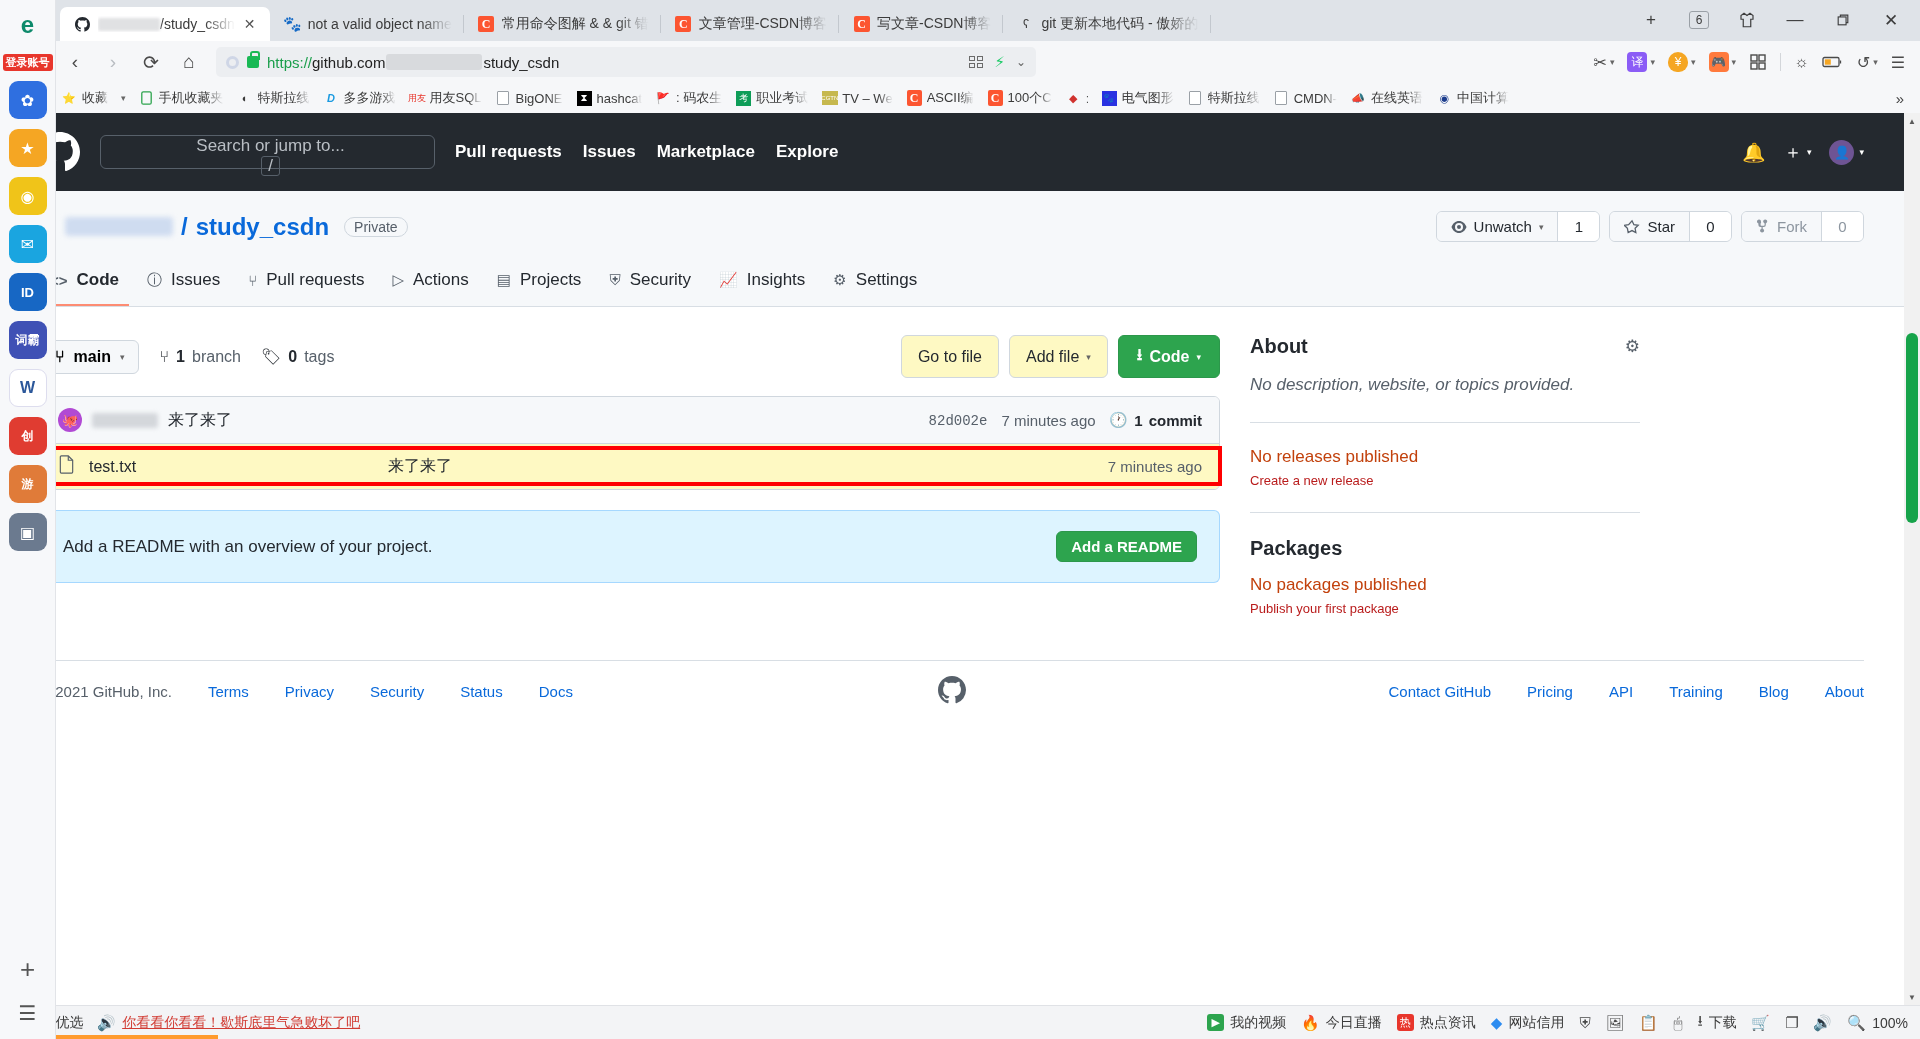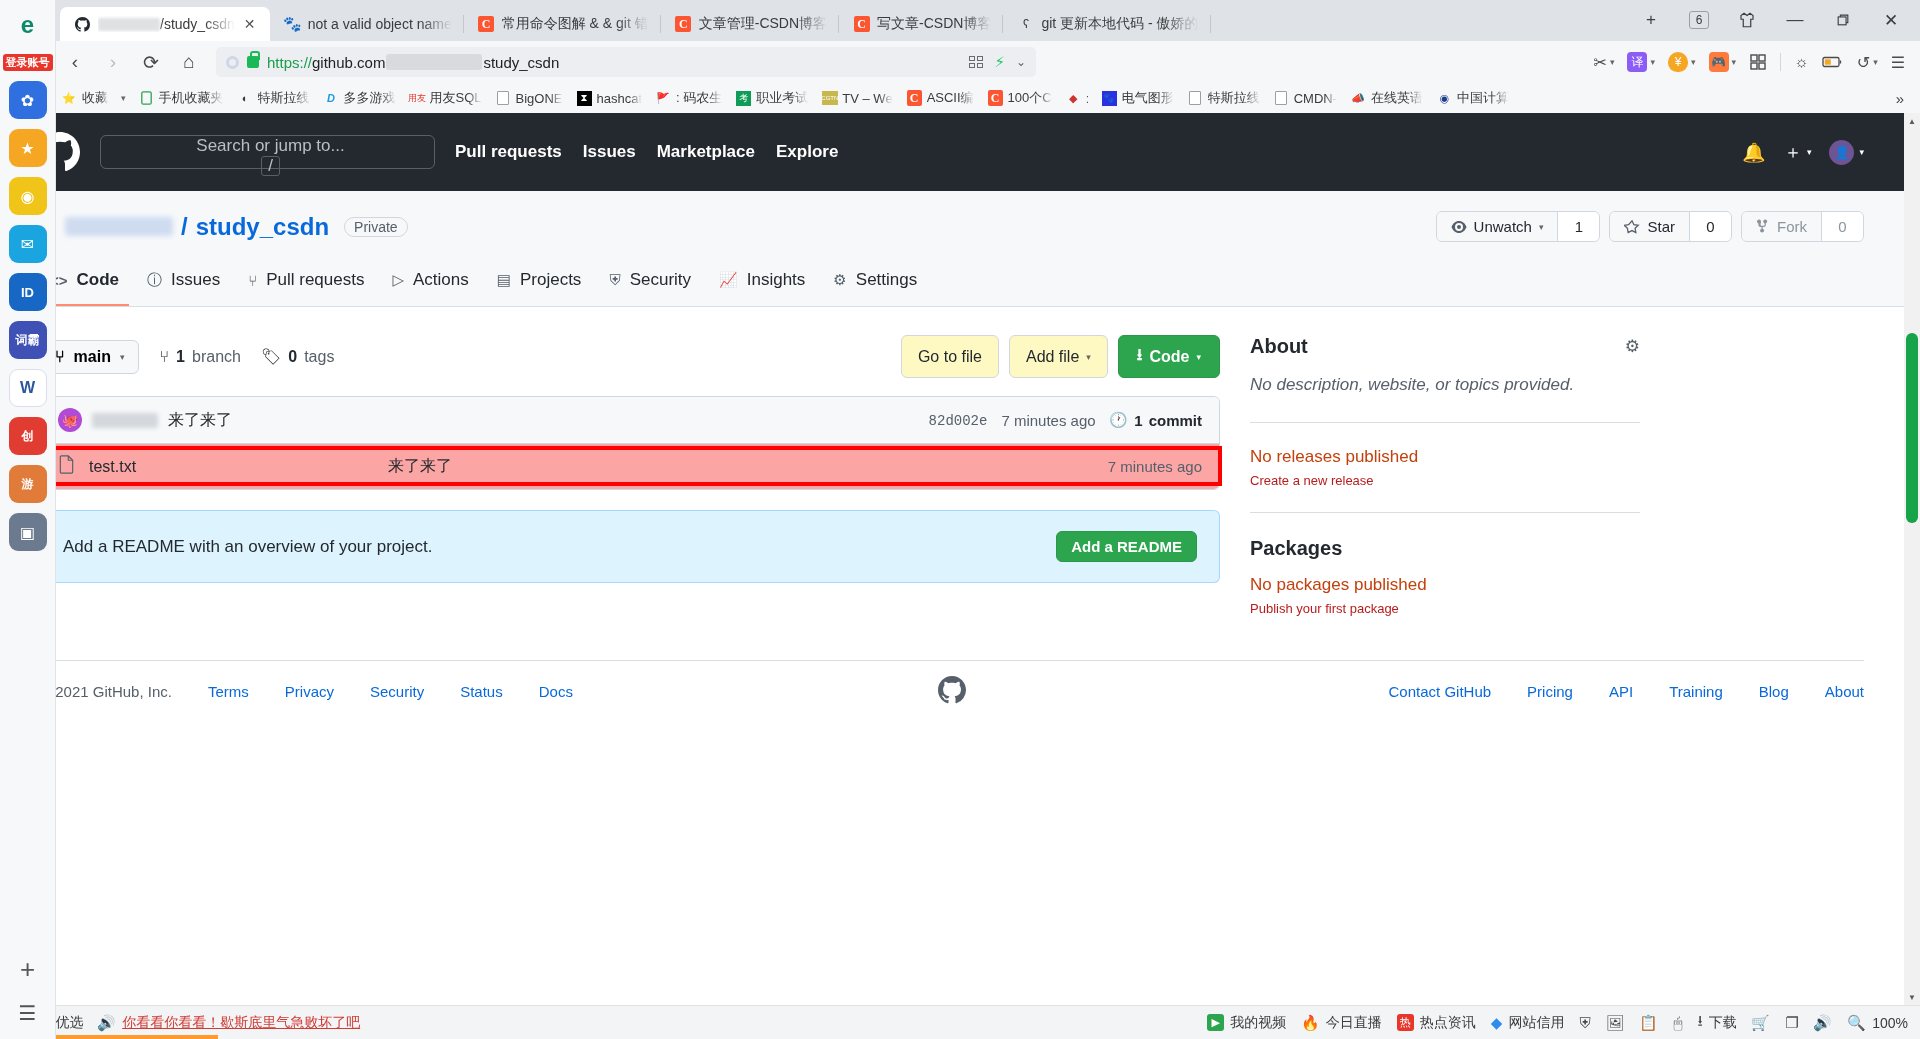--- a/index.html
+++ b/index.html
@@ -164,21 +164,21 @@
     display:flex;align-items:center;justify-content:center;font-size:13px;color:#fff;background:#b14ad4; }
   .redact-user { display:inline-block; width:66px; height:15px; background:#d4d7db; border-radius:3px;
     filter: blur(2px); }
   .commit-msg { color:#24292f; }
   .commit-right { margin-left:auto; display:flex; align-items:flex-end; gap:14px;
     color:#57606a; font-size:15px; }
   .sha { font-family:"Liberation Mono","DejaVu Sans Mono",monospace; font-size:14px; color:#57606a; }
   .commits-count { display:flex;align-items:center;gap:6px;color:#24292f; }
   .commits-count b { font-weight:600; }
 
-  .file-row { display:flex; align-items:center; padding:11px 17px; font-size:16px; background:#fca5a5; }
+  .file-row { display:flex; align-items:center; padding:11px 17px; font-size:16px; background:#fef9c3; }
   .file-row .fname { color:#24292f; width:330px; display:flex; align-items:center; gap:14px; }
   .file-row .fmsg { color:#24292f; flex:1; }
   .file-row .ftime { color:#57606a; font-size:15px; }
   .highlight-box { position:absolute; border:4px solid #ff0000; pointer-events:none; }
 
   .readme-cta { background:#ddf4ff; border:1px solid #54aeff66; border-radius:6px;
     margin-top:20px; padding:20px 22px; display:flex; align-items:center; font-size:17px; color:#24292f; }
   .readme-cta .btn-green { margin-left:auto; font-size:15px; padding:6px 14px; }
 
   .side-h { display:flex; align-items:center; font-size:20px; font-weight:600; color:#24292f; }

